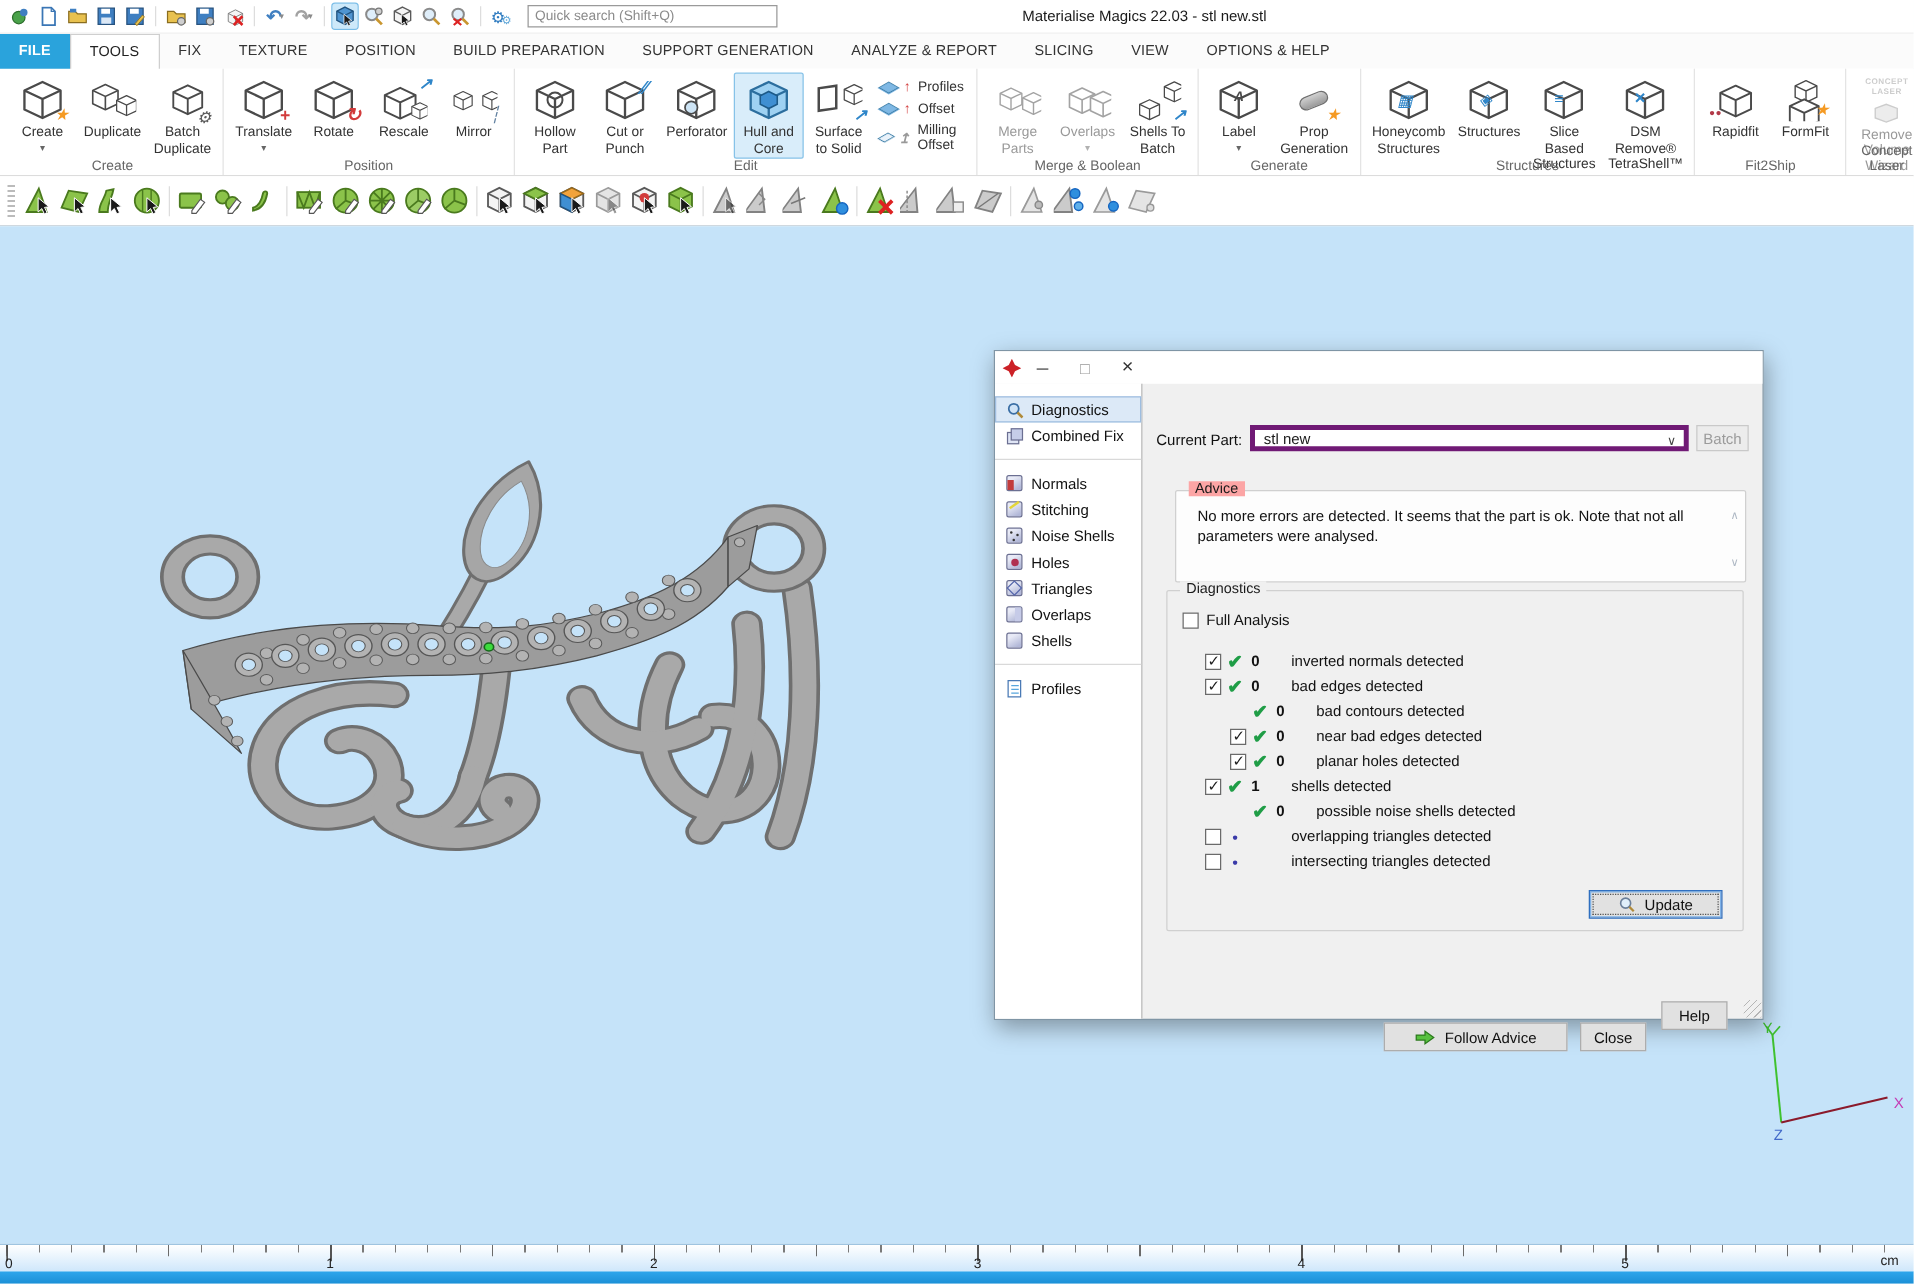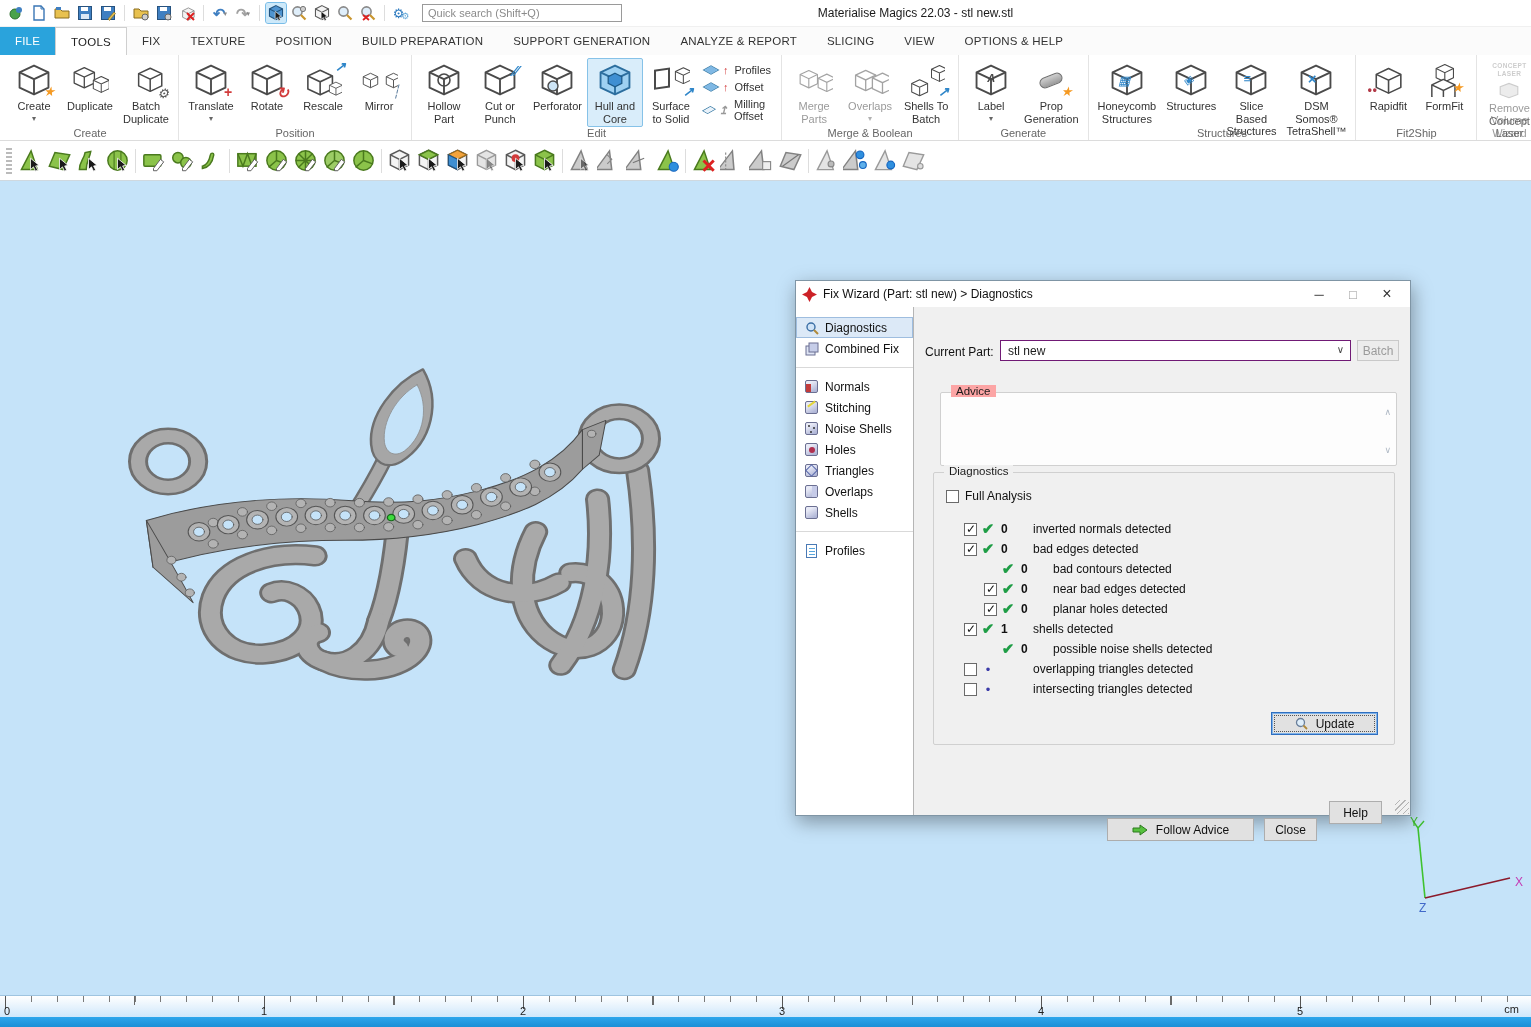--- a/index.html
+++ b/index.html
@@ -20,21 +20,21 @@
   .ddmini { font-size:7px; color:#8a8a8a; margin-left:-2px; }
   .searchbox { width:200px; height:18px; border:1px solid #9a9a9a; font-size:11px;
     padding:0 5px; color:#333; margin-left:8px; font-family:"Liberation Sans",sans-serif;}
   .searchbox::placeholder { color:#8b8b8b; }
   .win-title { position:absolute; left:50%; top:50%; transform:translate(-50%,-50%);
     font-size:12px; color:#1a1a1a; white-space:nowrap; margin-left:150px;}
 
   
   .tabs { height:28px; background:#fbfbfb; display:flex; align-items:stretch; font-size:11.5px; }
   .tab { display:flex; align-items:center; padding:0 15px; color:#333; letter-spacing:.2px; cursor:default; }
-  .tab.file { background:#2aa3dc; color:#fff; min-width:52px; justify-content:center; font-weight:normal;}
+  .tab.file { background:#2aa3dc; color:#fff; min-width:52px; justify-content:center; font-weight:bold;}
   .tab.active { background:#fff; border:1px solid #cfcfcf; border-bottom:none; color:#222; }
 
   
   .ribbon { height:86px; background:#fff; display:flex; align-items:stretch;
     border-bottom:1px solid #dcdcdc; padding-left:2px; }
   .rb-group { position:relative; display:flex; align-items:flex-start; padding:3px 4px 14px 4px;
     border-right:1px solid #e4e4e4; }
   .rb-gname { position:absolute; bottom:1px; left:0; right:0; text-align:center;
     font-size:11px; color:#666; }
   .rb-item { display:flex; flex-direction:column; align-items:center; padding:1px 4px;
@@ -110,21 +110,21 @@
   .ac-yel { left:1px; top:1px; width:9px; height:2px; background:#e3d53a; transform:rotate(-35deg);}
   .ac-dots { left:2px; top:2px; width:2px; height:2px; background:#333; border-radius:50%;
     box-shadow:5px 2px 0 #333, 2px 6px 0 #333; }
   .ac-hole { left:3px; top:3px; width:6px; height:6px; background:#b03050; border-radius:50%; }
   .ac-wire { left:1px; top:1px; width:9px; height:9px; border:1px solid #5566aa; transform:rotate(45deg); }
   .ac-half { left:6px; top:0; width:5px; height:11px; background:#c6cbe8; }
   .si-doc { width:11px; height:14px; background:#fff; border:1px solid #4a7ab5; position:relative;}
   .si-doc::after { content:""; position:absolute; left:2px; top:3px; width:6px; height:1.5px;
     background:#58a6dd; box-shadow:0 3px 0 #58a6dd, 0 6px 0 #58a6dd; }
   .fw-label { font-size:12px; color:#111; }
-  .fw-select { position:relative; background:#fff; border:1px solid #701a75; height:21px;
+  .fw-select { position:relative; background:#fff; border:4px solid #701a75; height:21px;
     display:flex; align-items:center; padding:0 20px 0 7px; font-size:12px; }
   .fw-select .chev { position:absolute; right:6px; top:3px; color:#444; font-size:10px; }
   .btn { background:#e1e1e1; border:1px solid #adadad; display:flex; align-items:center;
     justify-content:center; font-size:12px; color:#111; font-family:"Liberation Sans",sans-serif;}
   .btn.disabled { background:#ececec; border-color:#c9c9c9; color:#9b9b9b; }
   .btn.focused { border:1px solid #2f6fc0; box-shadow:inset 0 0 0 1px #7fb2e8; outline:1px dotted #555; outline-offset:-4px;}
 
   .grp { position:absolute; border:1px solid #d0d0d0; border-radius:2px; }
   .grp-legend { position:absolute; top:-8px; left:10px; background:#f0f0f0; padding:0 5px;
     font-size:11.5px; color:#1a1a1a; }
@@ -558,21 +558,21 @@
         </span>
       <span class="rb-lb">Slice Based Structures</span>
     </div>
     <div class="rb-item">
       <span class="rb-ic">
           <svg>
             <use href="#rcube"></use>
           </svg>
           <i class="ov ov-hc" style="left:14px;top:11px;font-weight:bold;font-size:15px">×</i>
         </span>
-      <span class="rb-lb">DSM Somos® TetraShell™</span>
+      <span class="rb-lb">DSM Remove® TetraShell™</span>
     </div>
     <span class="rb-gname">Structures</span>
   </div>
 
   <div class="rb-group">
     <div class="rb-item">
       <span class="rb-ic">
           <svg>
             <use href="#rcube" transform="scale(.85) translate(4 4)"></use>
           </svg>
@@ -917,21 +917,20 @@
     <text x="12" y="10" fill="#3fc22f" font-size="12">Y</text>
     <text x="117" y="70" fill="#c43bb4" font-size="12">X</text>
     <text x="21" y="96" fill="#4169c9" font-size="12">Z</text>
   </svg>
 
   <div class="fw">
     <div class="fw-titlebar">
       <svg width="15" height="15">
           <path d="M7.5 0 L10 5 15 7.5 10 10 7.5 15 5 10 0 7.5 5 5Z" fill="#cc2127"></path>
         </svg>
-      <span class="fw-title">Fix Wizard (Part: stl new) &gt; Diagnostics</span>
       <span class="fw-ctl">─</span>
       <span class="fw-ctl" style="color:#999">□</span>
       <span class="fw-ctl" style="font-size:16px">×</span>
     </div>
     <div class="fw-body">
       <div class="fw-side">
         <div class="fw-sitem sel">
           <span class="si">
               <svg width="14" height="14">
                 <circle cx="6" cy="6" r="4" fill="#cfe3f7" stroke="#3a6ea5" stroke-width="1.4"></circle>
@@ -1017,20 +1016,21 @@
 
         <span class="fw-label" style="position:absolute;left:11px;top:38px">Current Part:</span>
         <div class="fw-select" style="position:absolute;left:86px;top:33px;width:351px">
           <span>stl new</span>
           <span class="chev">∨</span>
         </div>
         <button class="btn disabled" style="position:absolute;left:443px;top:33px;width:42px;height:21px">Batch</button>
 
         <div class="grp advice" style="left:26px;top:85px;width:457px;height:74px">
           <span class="grp-legend" style="background:#fca5a5">Advice</span>
+          <div class="advice-text">No more errors are detected. It seems that the part is ok. Note that not all parameters were analysed.</div>
           <span class="scr" style="top:14px">∧</span>
           <span class="scr" style="bottom:10px">∨</span>
         </div>
 
         <div class="grp" style="left:19px;top:165px;width:462px;height:273px">
           <span class="grp-legend">Diagnostics</span>
           <div class="fa-row" style="position:absolute;left:12px;top:16px">
             <span class="cbx"></span>
             <span class="fw-label">Full Analysis</span>
           </div>

